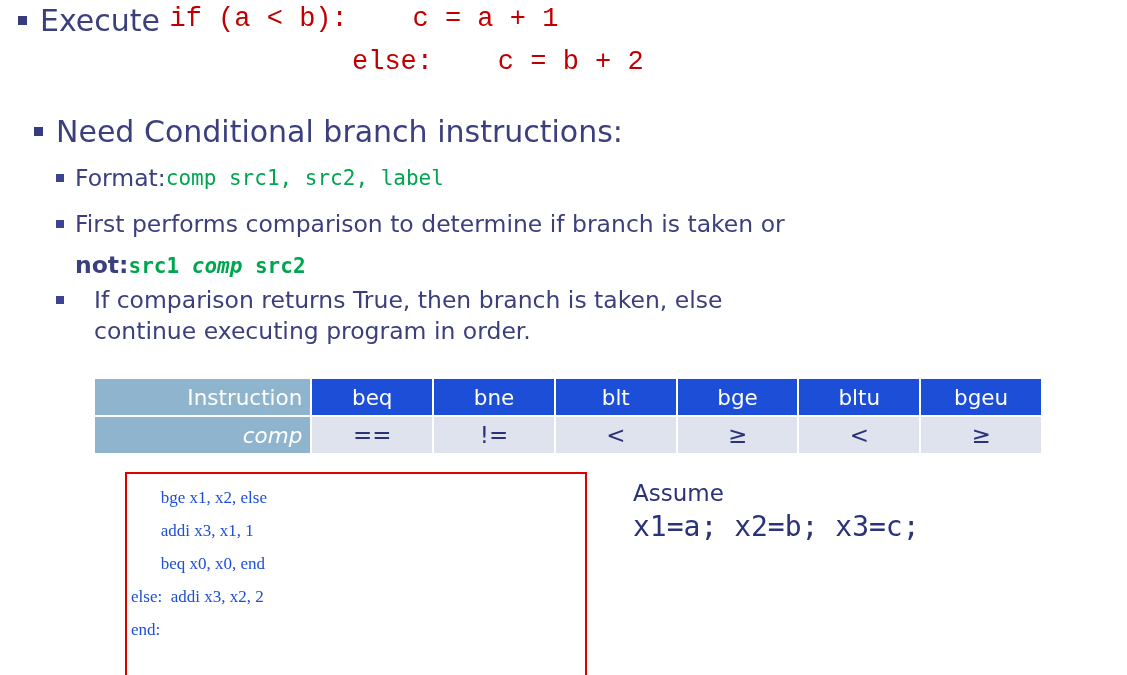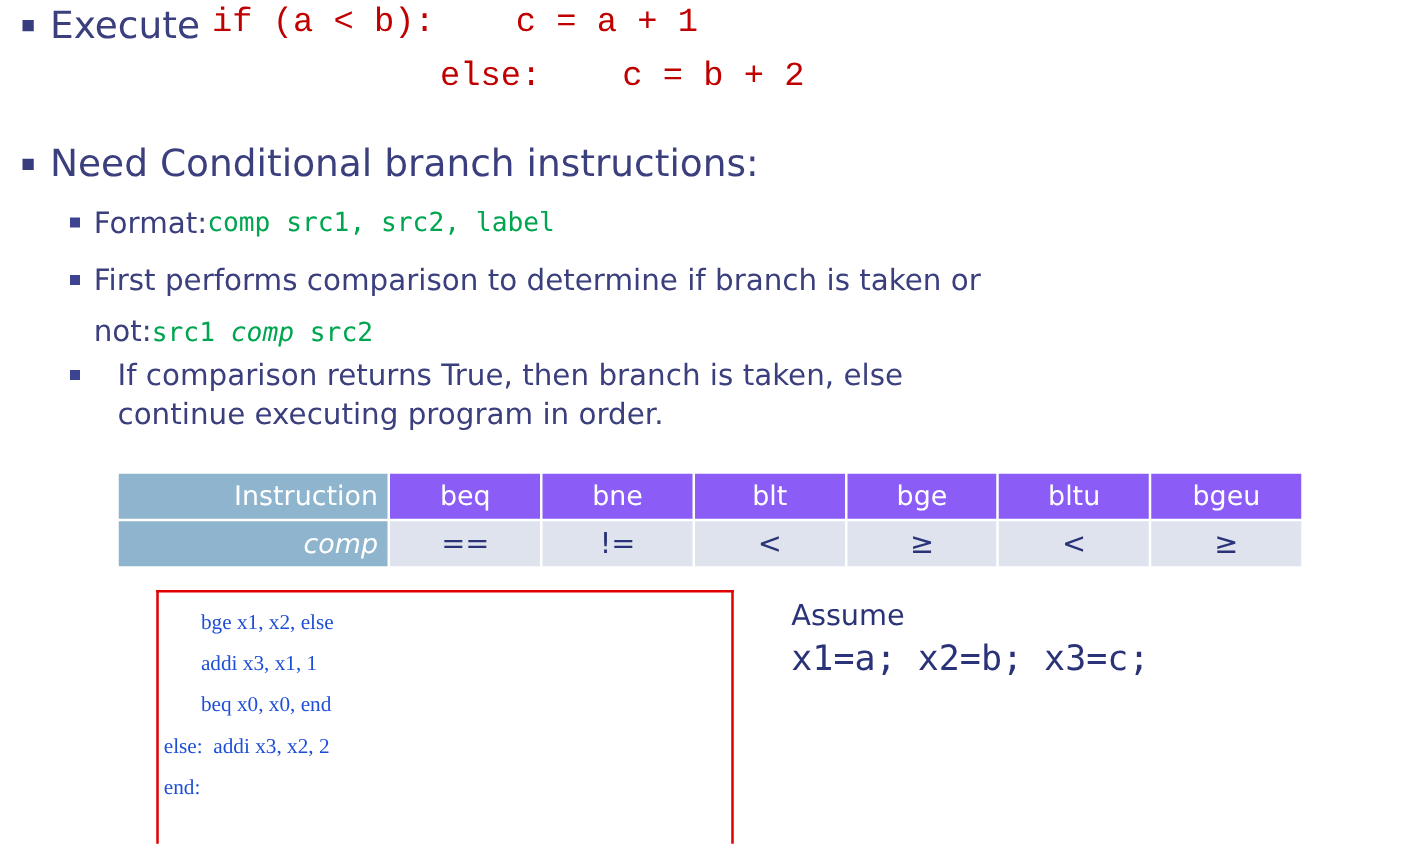--- a/index.html
+++ b/index.html
@@ -100,21 +100,21 @@
   .cmp-table td {
     height: 36px;
     padding: 0 8px;
     font-size: 21.5px;
     color: #ffffff;
     text-align: center;
     vertical-align: middle;
     font-family: "DejaVu Sans", sans-serif;
   }
   .cmp-table td.hdr {
-    background: #8b5cf6;
+    background: #1d4ed8;
     margin-top: 42px;
   }
   .cmp-table td.rowlab {
     background: #8fb4cd;
     text-align: right;
     font-style: italic;
     color: #ffffff;
   }
   .cmp-table td.rowlab-plain {
     background: #8fb4cd;
@@ -176,36 +176,36 @@
   <div class="bullet-row" style="left:18px; top:2px;">
     <span class="bullet-sq lvl1"></span>
     <span class="txt-l1">Execute </span>
     <span class="mono-red" style="margin-top:2px;">if (a &lt; b):    c = a + 1</span>
   </div>
 
   <div class="exec-line2">
     <span class="mono-red">else:    c = b + 2</span>
   </div>
 
-  <div class="bullet-row" style="left:18px; top:113px;justify-content:space-between;">
+  <div class="bullet-row" style="left:34px; top:113px;justify-content:space-between;">
     <span class="bullet-sq lvl1"></span>
     <span class="txt-l1">Need Conditional branch instructions:</span>
   </div>
 
   <div class="bullet-row" style="left:56px; top:163px;">
     <span class="bullet-sq lvl2"></span>
     <span class="txt-l2">Format: </span>
     <span class="mono-green" style="margin-top:3px;">comp src1, src2, label</span>
   </div>
 
   <div class="bullet-row" style="left:56px; top:209px;">
     <span class="bullet-sq lvl2"></span>
     <div>
       <div class="txt-l2">First performs comparison to determine if branch is taken or</div>
-      <div style="display:flex; align-items:baseline;">
+      <div style="display:flex; align-items:baseline;font-weight:bold;">
         <span class="txt-l2">not: </span>
         <span class="mono-green">src1 </span>
         <span class="mono-green-i">comp</span>
         <span class="mono-green"> src2</span>
       </div>
     </div>
   </div>
 
   <div class="bullet-row" style="left:56px; top:285px;gap:19px;">
     <span class="bullet-sq lvl2"></span>

